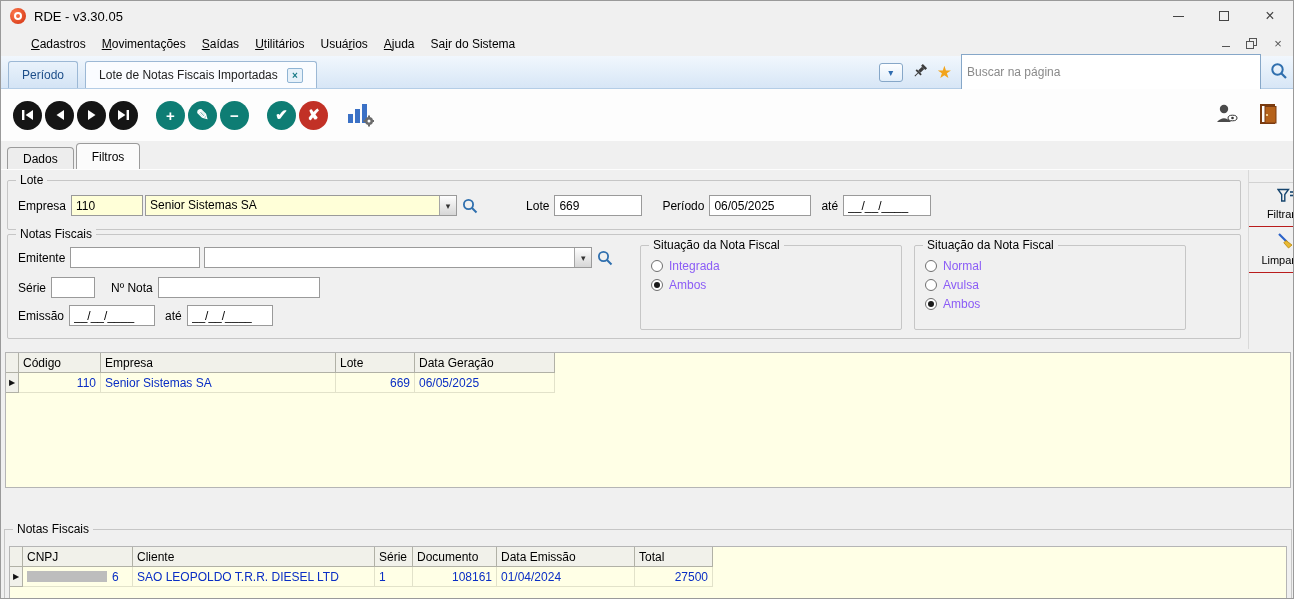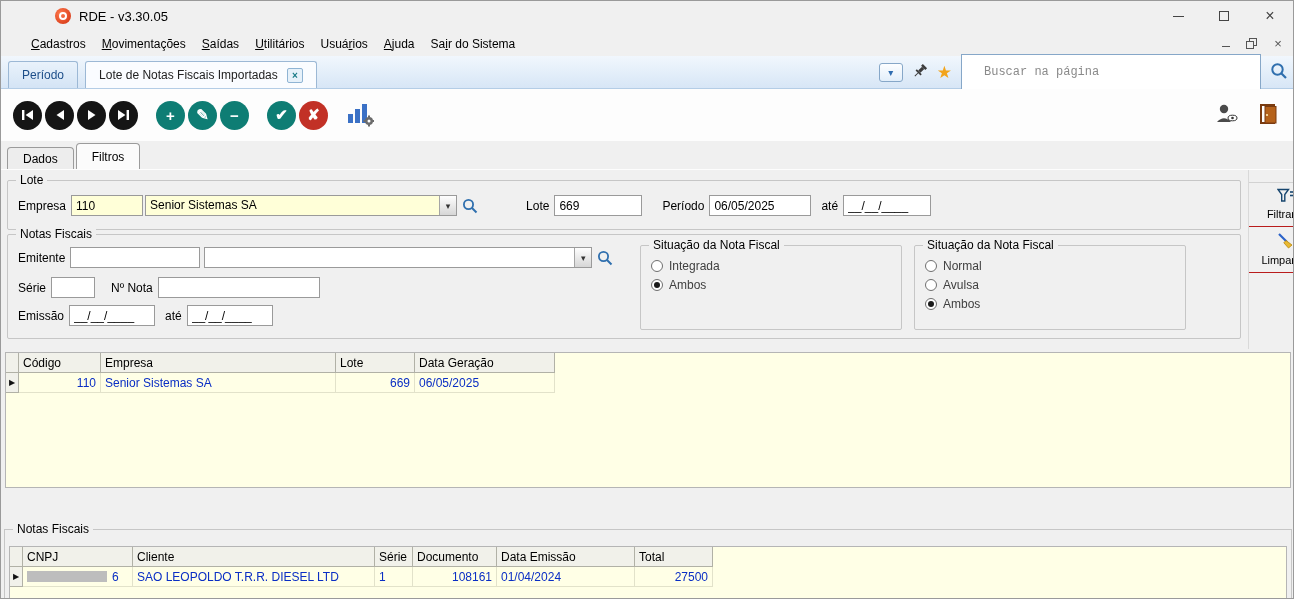--- a/index.html
+++ b/index.html
@@ -3,21 +3,21 @@
 <meta charset="utf-8">
 <style>
   * { margin:0; padding:0; box-sizing:border-box; }
   html,body { background:#d8d8d8; }
   .win { position:relative; width:1294px; height:599px; background:#f0f0f0;
          border:1px solid #9a9a9a; overflow:hidden; color:#000;
          font-family:"Liberation Sans", sans-serif; font-size:12px; }
 
   
   .titlebar { position:absolute; top:0; left:0; right:0; height:30px; background:#f0f0f0;
-              display:flex; align-items:center;padding-left:45px; }
+              display:flex; align-items:center; }
   .app-icon { width:16px; height:16px; margin-left:9px; border-radius:50%;
               background:radial-gradient(circle at 35% 35%, #ff7a4d, #cf2e0e); position:relative; flex:0 0 auto; }
   .app-icon::after { content:""; position:absolute; inset:4px; border-radius:50%; border:2px solid #fff; }
   .title-text { margin-left:8px; font-size:13px; }
   .win-controls { margin-left:auto; display:flex; height:100%; }
   .wc { width:46px; display:flex; align-items:center; justify-content:center; color:#444; }
   .wc-min i { display:block; width:11px; height:1px; background:#444; }
   .wc-max i { display:block; width:10px; height:10px; border:1px solid #444; }
   .wc-close { font-size:16px; line-height:1; }
 
@@ -40,22 +40,22 @@
              background:linear-gradient(#e9f2fb,#d4e4f5); color:#1d4e89; white-space:nowrap; }
   .doc-tab.active { background:#fafcff; color:#222; }
   .tab-close { margin-left:9px; width:16px; height:15px; border:1px solid #8fb4d4; background:#e6f1fa;
                color:#187a86; font-size:10px; line-height:13px; text-align:center; border-radius:2px; font-weight:bold; }
   .tabrow-right { margin-left:auto; display:flex; align-items:center; gap:9px; margin-right:5px;
                   align-self:center; }
   .dd-box { width:24px; height:19px; border:1px solid #86a7c8; border-radius:3px;
             background:linear-gradient(#fdfeff,#e2eefa); display:flex; align-items:center; justify-content:center;
             color:#2e6cb0; font-size:10px; }
   .star { color:#f2a41b; font-size:17px; line-height:1; }
-  .search-input { width:300px; height:37px; border:1px solid #86a7c8; padding:0 22px; font-size:12px;
-                  font-family:Liberation Mono, monospace; background:#fff; }
+  .search-input { width:300px; height:37px; border:1px solid #86a7c8; padding:0 5px; font-size:12px;
+                  font-family:Liberation Sans, sans-serif; background:#fff; }
   .search-input::placeholder { color:#8a8a8a; }
 
   
   .toolbar { position:absolute; top:88px; left:0; right:0; height:52px; background:#fdfdfd;
              display:flex; align-items:center; padding-left:12px; }
   .cbtn { width:29px; height:29px; border-radius:50%; display:flex; align-items:center; justify-content:center;
           color:#fff; font-size:15px; font-weight:bold; margin-right:3px; flex:0 0 auto; }
   .cbtn.nav { background:#151515; }
   .cbtn.crud { background:#0e7d74; }
   .cbtn.cancel { background:#c23126; }
@@ -83,21 +83,21 @@
   .combo { display:flex; height:21px; border:1px solid #9a9a9a; background:#fff; align-items:stretch; }
   .combo.yellow { background:#ffffd8; }
   .ctext { flex:1; padding:2px 4px 0; overflow:hidden; white-space:nowrap; }
   .cdrop { width:17px; background:linear-gradient(#fefefe,#d6d6d6); border-left:1px solid #a5a5a5;
            display:flex; align-items:center; justify-content:center; font-size:9px; color:#333; }
   .magbtn { margin-left:5px; display:flex; align-items:center; }
   .radio-row { display:flex; align-items:center; gap:6px; margin:3px 0 5px 10px; cursor:default; }
   .rdot { width:12px; height:12px; border-radius:50%; border:1px solid #6f6f6f; background:#fff;
           position:relative; flex:0 0 auto; }
   .rdot[data-checked="true"]::after { content:""; position:absolute; inset:2px; border-radius:50%; background:#1b1b1b; }
-  .rlabel { color:#404040; }
+  .rlabel { color:#8b5cf6; }
   .rightstrip { position:absolute; right:0; top:0; width:47px; height:179px; border-left:1px solid #d9d9d9;
                 display:flex; flex-direction:column; align-items:stretch; padding-top:12px; }
   .stripbtn { display:flex; flex-direction:column; align-items:flex-end; gap:2px; padding:5px 0 6px;
               border-bottom:1px solid #b91c1c; background:#f0f0f0; }
   .slabel { font-size:11px; }
 
   
   .grid1 { position:absolute; top:351px; left:4px; width:1286px; height:136px; background:#ffffe6;
            border:1px solid #b5b5b5; overflow:hidden; }
   .grow { display:flex; height:20px; }

